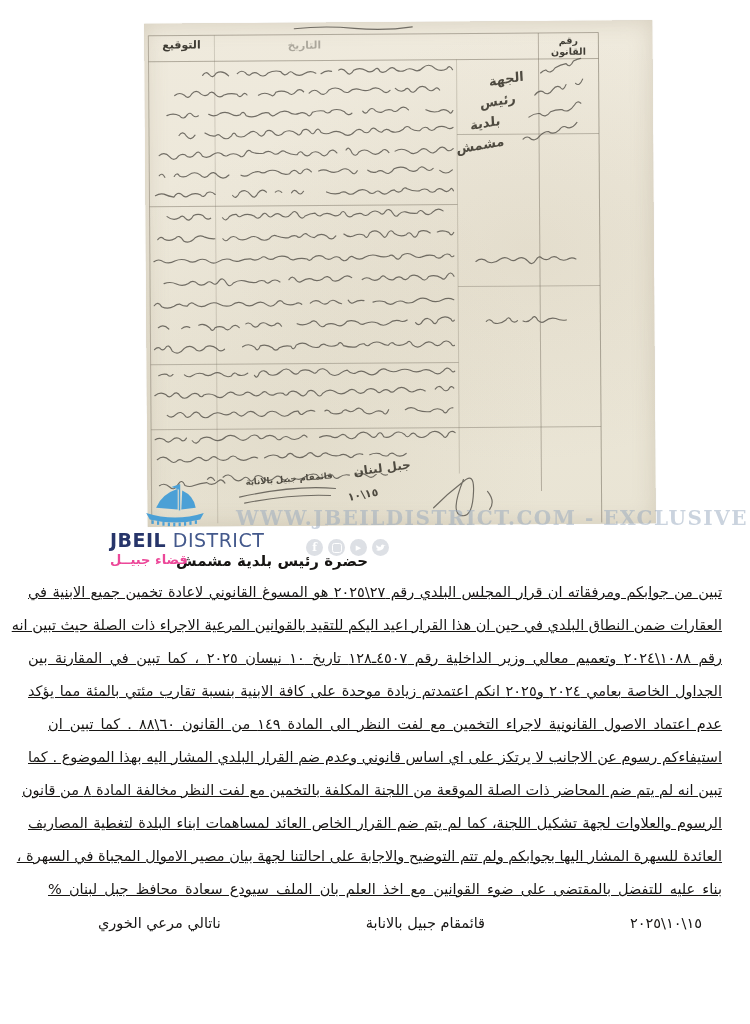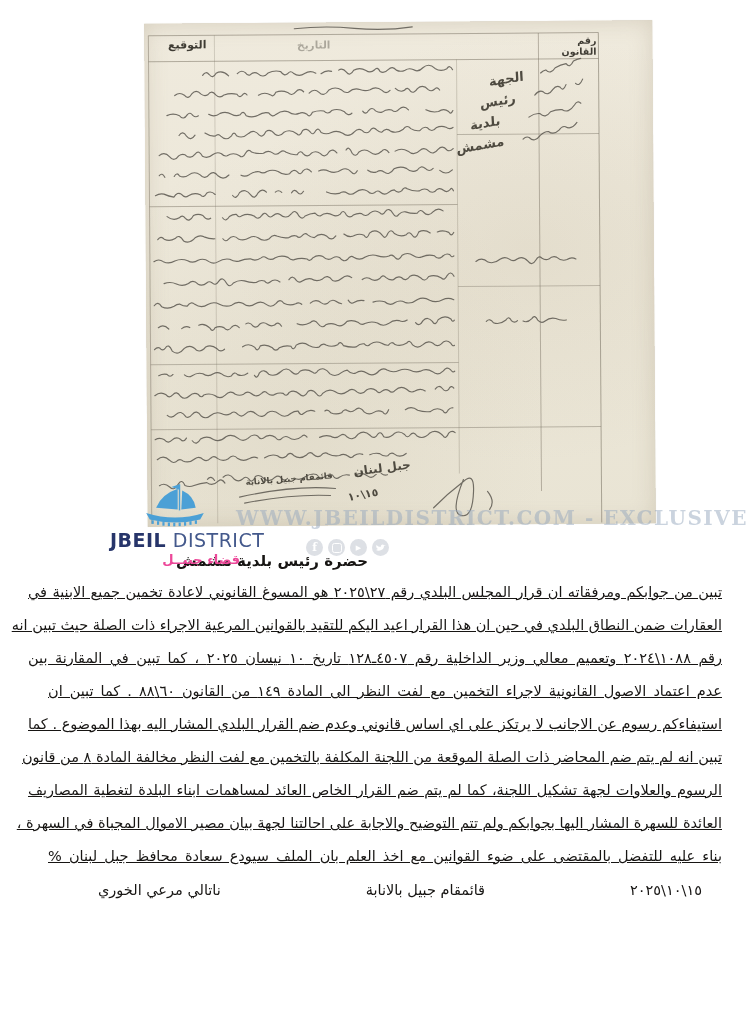--- a/index.html
+++ b/index.html
@@ -9,25 +9,25 @@
   .paper{position:absolute;left:146px;top:22px;width:508px;height:503px;
          background:#ece7d9;
          background-image:radial-gradient(ellipse at 75% 45%, rgba(175,160,130,.14), transparent 55%),
                           radial-gradient(ellipse at 30% 80%, rgba(170,158,130,.12), transparent 50%),
                           linear-gradient(#efeadd,#e9e4d4);
          box-shadow:inset 0 0 22px rgba(150,138,110,.28), 0 0 1px rgba(0,0,0,.15);
          transform:rotate(-.4deg);direction:rtl;}
   .paper svg{position:absolute;left:0;top:0;}
   .grid{fill:none;stroke:#7d7668;stroke-width:1;}
   .ink{fill:none;stroke:#55524a;stroke-width:1.15;stroke-linecap:round;opacity:.82;}
-  .thead{position:absolute;color:#3f3c34;font-weight:bold;direction:rtl;}
+  .thead{position:absolute;color:#3f3c34;font-weight:bold;direction:rtl;text-align:center;}
   .hw{position:absolute;color:#4e4a40;direction:rtl;white-space:nowrap;
       font-weight:bold;transform-origin:center;}
   
-  .logo{position:absolute;left:110px;top:483px;width:130px;text-align:right;z-index:5;}
+  .logo{position:absolute;left:110px;top:483px;width:130px;text-align:left;z-index:5;}
   .logo .ship{display:block;margin:0 auto 2px;}
   .logo .latin{font-size:19px;letter-spacing:.5px;white-space:nowrap;}
   .logo .latin b{color:#27356a;font-weight:bold;}
   .logo .latin span{color:#44598c;font-weight:normal;}
   .logo .ar{font-size:13px;color:#ec4899;font-weight:bold;margin-top:1px;}
   .watermark{position:absolute;left:236px;top:506px;width:430px;z-index:4;
              font-family:"DejaVu Serif",serif;font-weight:bold;font-size:20px;
              letter-spacing:1.5px;color:rgba(150,168,190,.5);white-space:nowrap;}
   .socials{position:absolute;left:306px;top:539px;display:flex;gap:5px;z-index:4;}
   .socials .ic{width:17px;height:17px;border-radius:50%;background:#dde0e5;color:#ffffff;
@@ -150,20 +150,21 @@
       <path d="M0,6 Q2,7 4,6.5 Q8,5.5 8,2 L10,1 8,1.2 Q7,0 5.8,.8 Q4.5,1.5 4.8,3 Q2,3 .5,1 Q-.5,4 2,5 Q1,5.6 0,6 Z" fill="#fff"></path>
     </svg>
   </span>
 </div>
 
 <div class="letter">
   <div class="salutation">حضرة رئيس بلدية مشمش</div>
   <div class="bodyline">تبين من جوابكم ومرفقاته ان قرار المجلس البلدي رقم ٢٧\٢٠٢٥ هو المسوغ القانوني لاعادة تخمين جميع الابنية في</div>
   <div class="bodyline">العقارات ضمن النطاق البلدي في حين ان هذا القرار اعيد اليكم للتقيد بالقوانين المرعية الاجراء ذات الصلة حيث تبين انه</div>
   <div class="bodyline">رقم ١٠٨٨\٢٠٢٤ وتعميم معالي وزير الداخلية رقم ٤٥٠٧ـ١٢٨ تاريخ ١٠ نيسان ٢٠٢٥ ، كما تبين في المقارنة بين</div>
+  <div class="bodyline">الجداول الخاصة بعامي ٢٠٢٤ و٢٠٢٥ انكم اعتمدتم زيادة موحدة على كافة الابنية بنسبة تقارب مئتي بالمئة مما يؤكد</div>
   <div class="bodyline short-end">عدم اعتماد الاصول القانونية لاجراء التخمين مع لفت النظر الى المادة ١٤٩ من القانون ٦٠\٨٨ . كما تبين ان</div>
   <div class="bodyline">استيفاءكم رسوم عن الاجانب لا يرتكز على اي اساس قانوني وعدم ضم القرار البلدي المشار اليه بهذا الموضوع . كما</div>
   <div class="bodyline">تبين انه لم يتم ضم المحاضر ذات الصلة الموقعة من اللجنة المكلفة بالتخمين مع لفت النظر مخالفة المادة ٨ من قانون</div>
   <div class="bodyline">الرسوم والعلاوات لجهة تشكيل اللجنة، كما لم يتم ضم القرار الخاص العائد لمساهمات ابناء البلدة لتغطية المصاريف</div>
   <div class="bodyline">العائدة للسهرة المشار اليها بجوابكم ولم تتم التوضيح والاجابة على احالتنا لجهة بيان مصير الاموال المجباة في السهرة ،</div>
   <div class="bodyline short-end">بناء عليه للتفضل بالمقتضى على ضوء القوانين مع اخذ العلم بان الملف سيودع سعادة محافظ جبل لبنان %</div>
   <div class="sigrow">
     <span>١٥\١٠\٢٠٢٥</span>
     <span>قائمقام جبيل بالانابة</span>
     <span>ناتالي مرعي الخوري</span>

